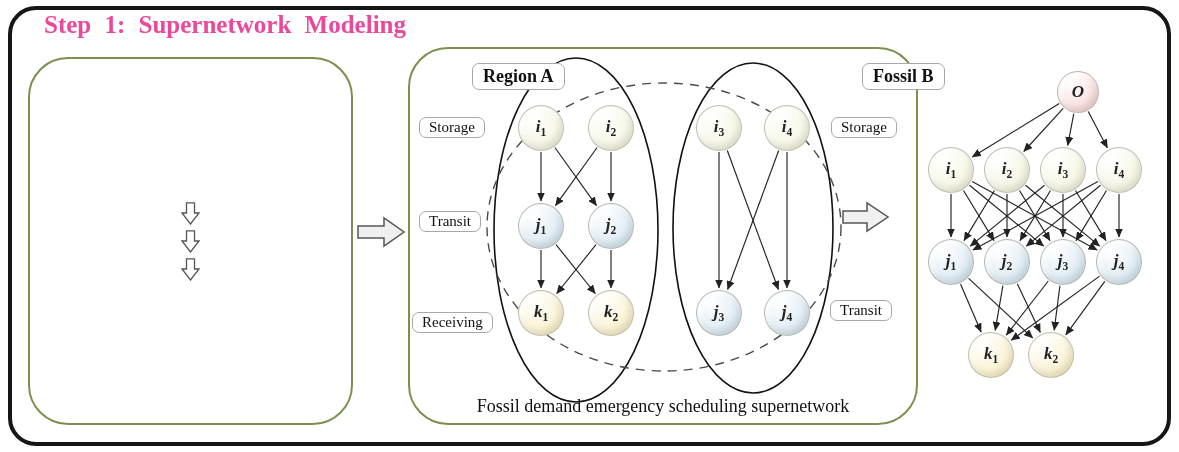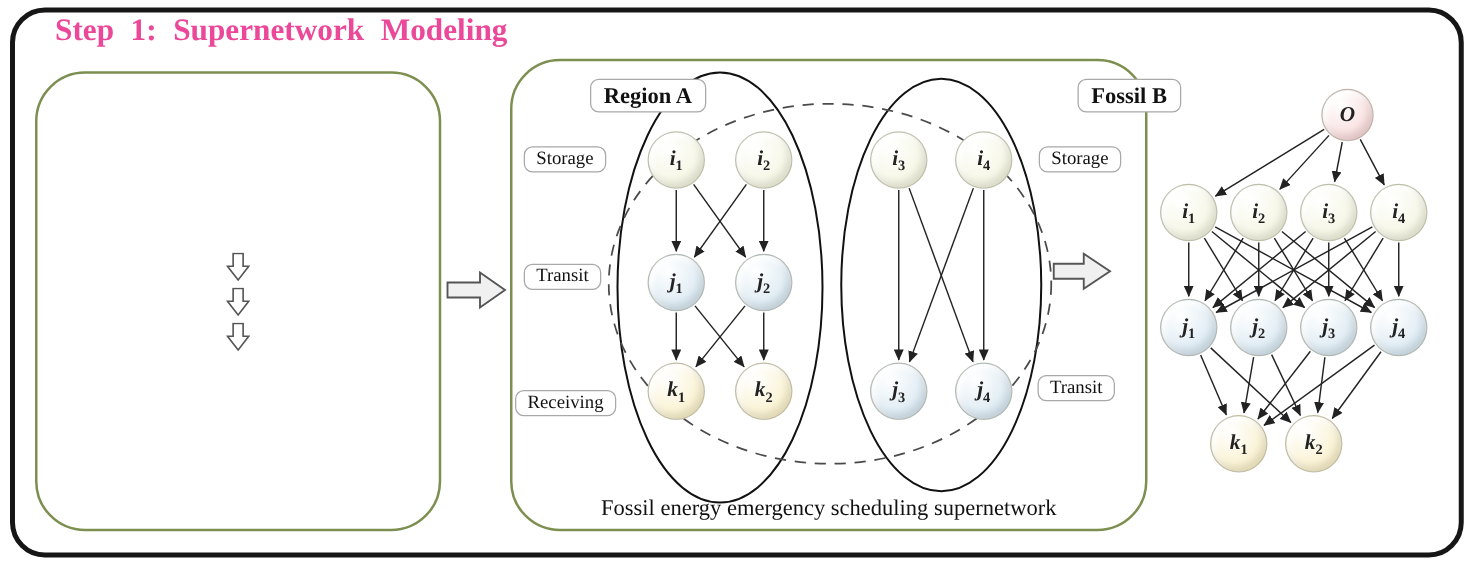--- a/index.html
+++ b/index.html
@@ -210,13 +210,13 @@
   </div>
 
 <div class="label-box bold" style="left:428px; top:63px;">Region A</div>
 <div class="label-box bold" style="left:818px; top:63px;">Fossil B</div>
 <div class="label-box" style="left:419px; top:117px;">Storage</div>
 <div class="label-box" style="left:419px; top:211px;">Transit</div>
 <div class="label-box" style="left:412px; top:300px;margin-top:12px;">Receiving</div>
 <div class="label-box" style="left:831px; top:117px;">Storage</div>
 <div class="label-box" style="left:830px; top:300px;">Transit</div>
 
-<div class="panel-caption">Fossil energy emergency scheduling supernetwork</div>
+<div class="panel-caption">Fossil demand emergency scheduling supernetwork</div>
 
 </body></html>

